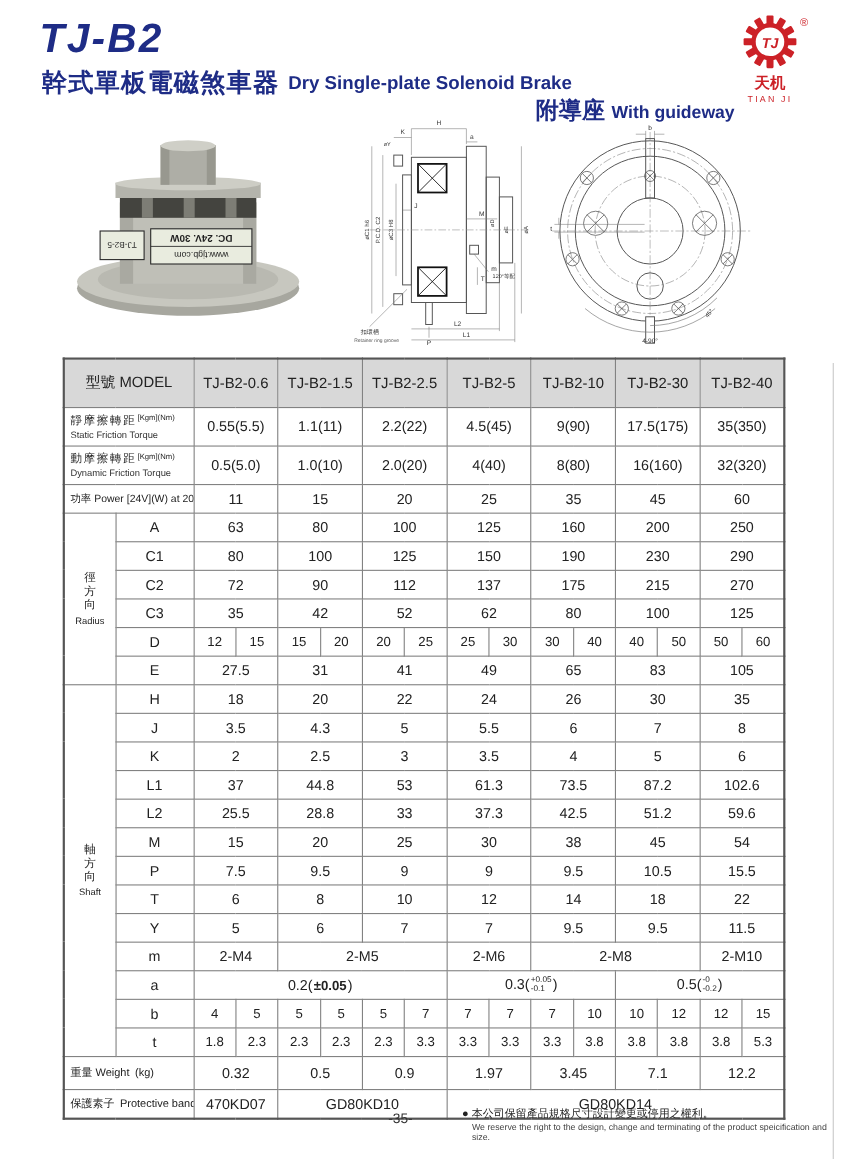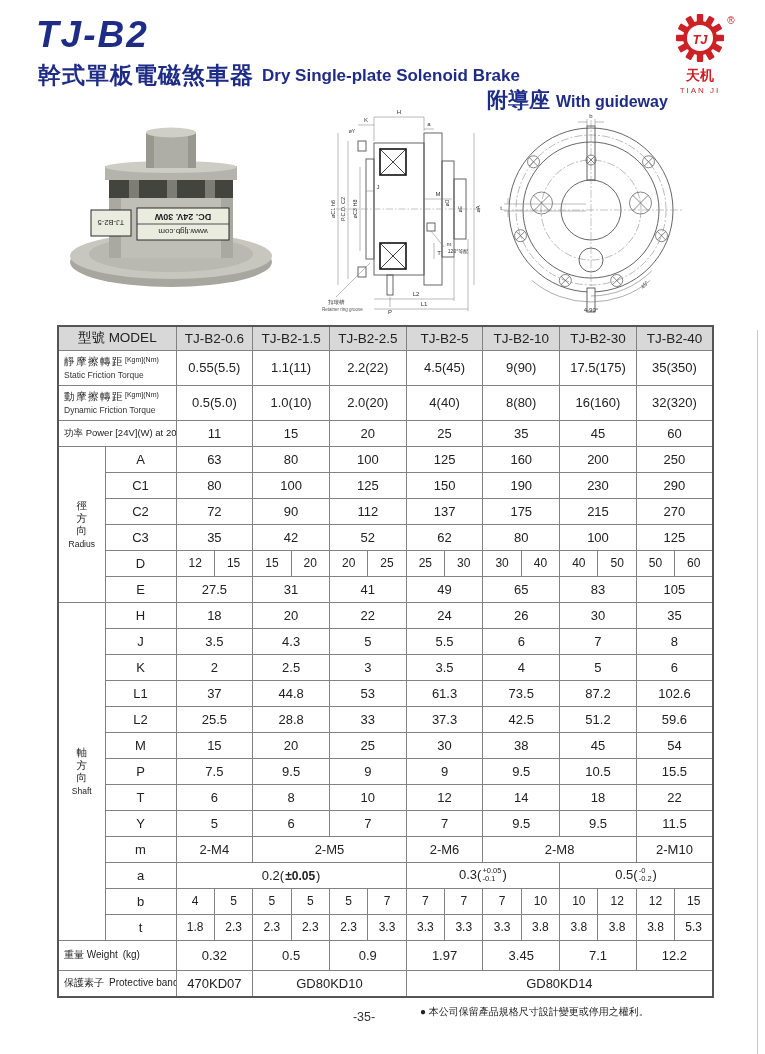--- a/index.html
+++ b/index.html
@@ -314,21 +314,21 @@
         <col style="width: 38.36px;">
         <col style="width: 38.36px;">
         <col style="width: 38.36px;">
         <col style="width: 38.36px;">
         <col style="width: 38.36px;">
         <col style="width: 38.36px;">
         <col style="width: 38.36px;">
         <col style="width: 38.36px;">
       </colgroup>
     <tbody id="tbody">
-        <tr class="hdr" style="height: 24px;">
+        <tr class="hdr" style="height: 44px;">
           <td class="corner" colspan="2">型號 MODEL</td>
           <td colspan="2">TJ-B2-0.6</td>
           <td colspan="2">TJ-B2-1.5</td>
           <td colspan="2">TJ-B2-2.5</td>
           <td colspan="2">TJ-B2-5</td>
           <td colspan="2">TJ-B2-10</td>
           <td colspan="2">TJ-B2-30</td>
           <td colspan="2">TJ-B2-40</td>
         </tr>
         <tr style="height: 35px;">
@@ -608,14 +608,15 @@
         </tr>
       </tbody>
   </table>
 
   <div class="page-num">-35-</div>
   <div class="foot-note">
     <div class="fn-zh">
       <span>●</span>
       <span>本公司保留產品規格尺寸設計變更或停用之權利。</span>
     </div>
+    <div class="fn-en">We reserve the right to the design, change and terminating of the product speicification and size.</div>
   </div>
 </div>
 
 </body></html>

